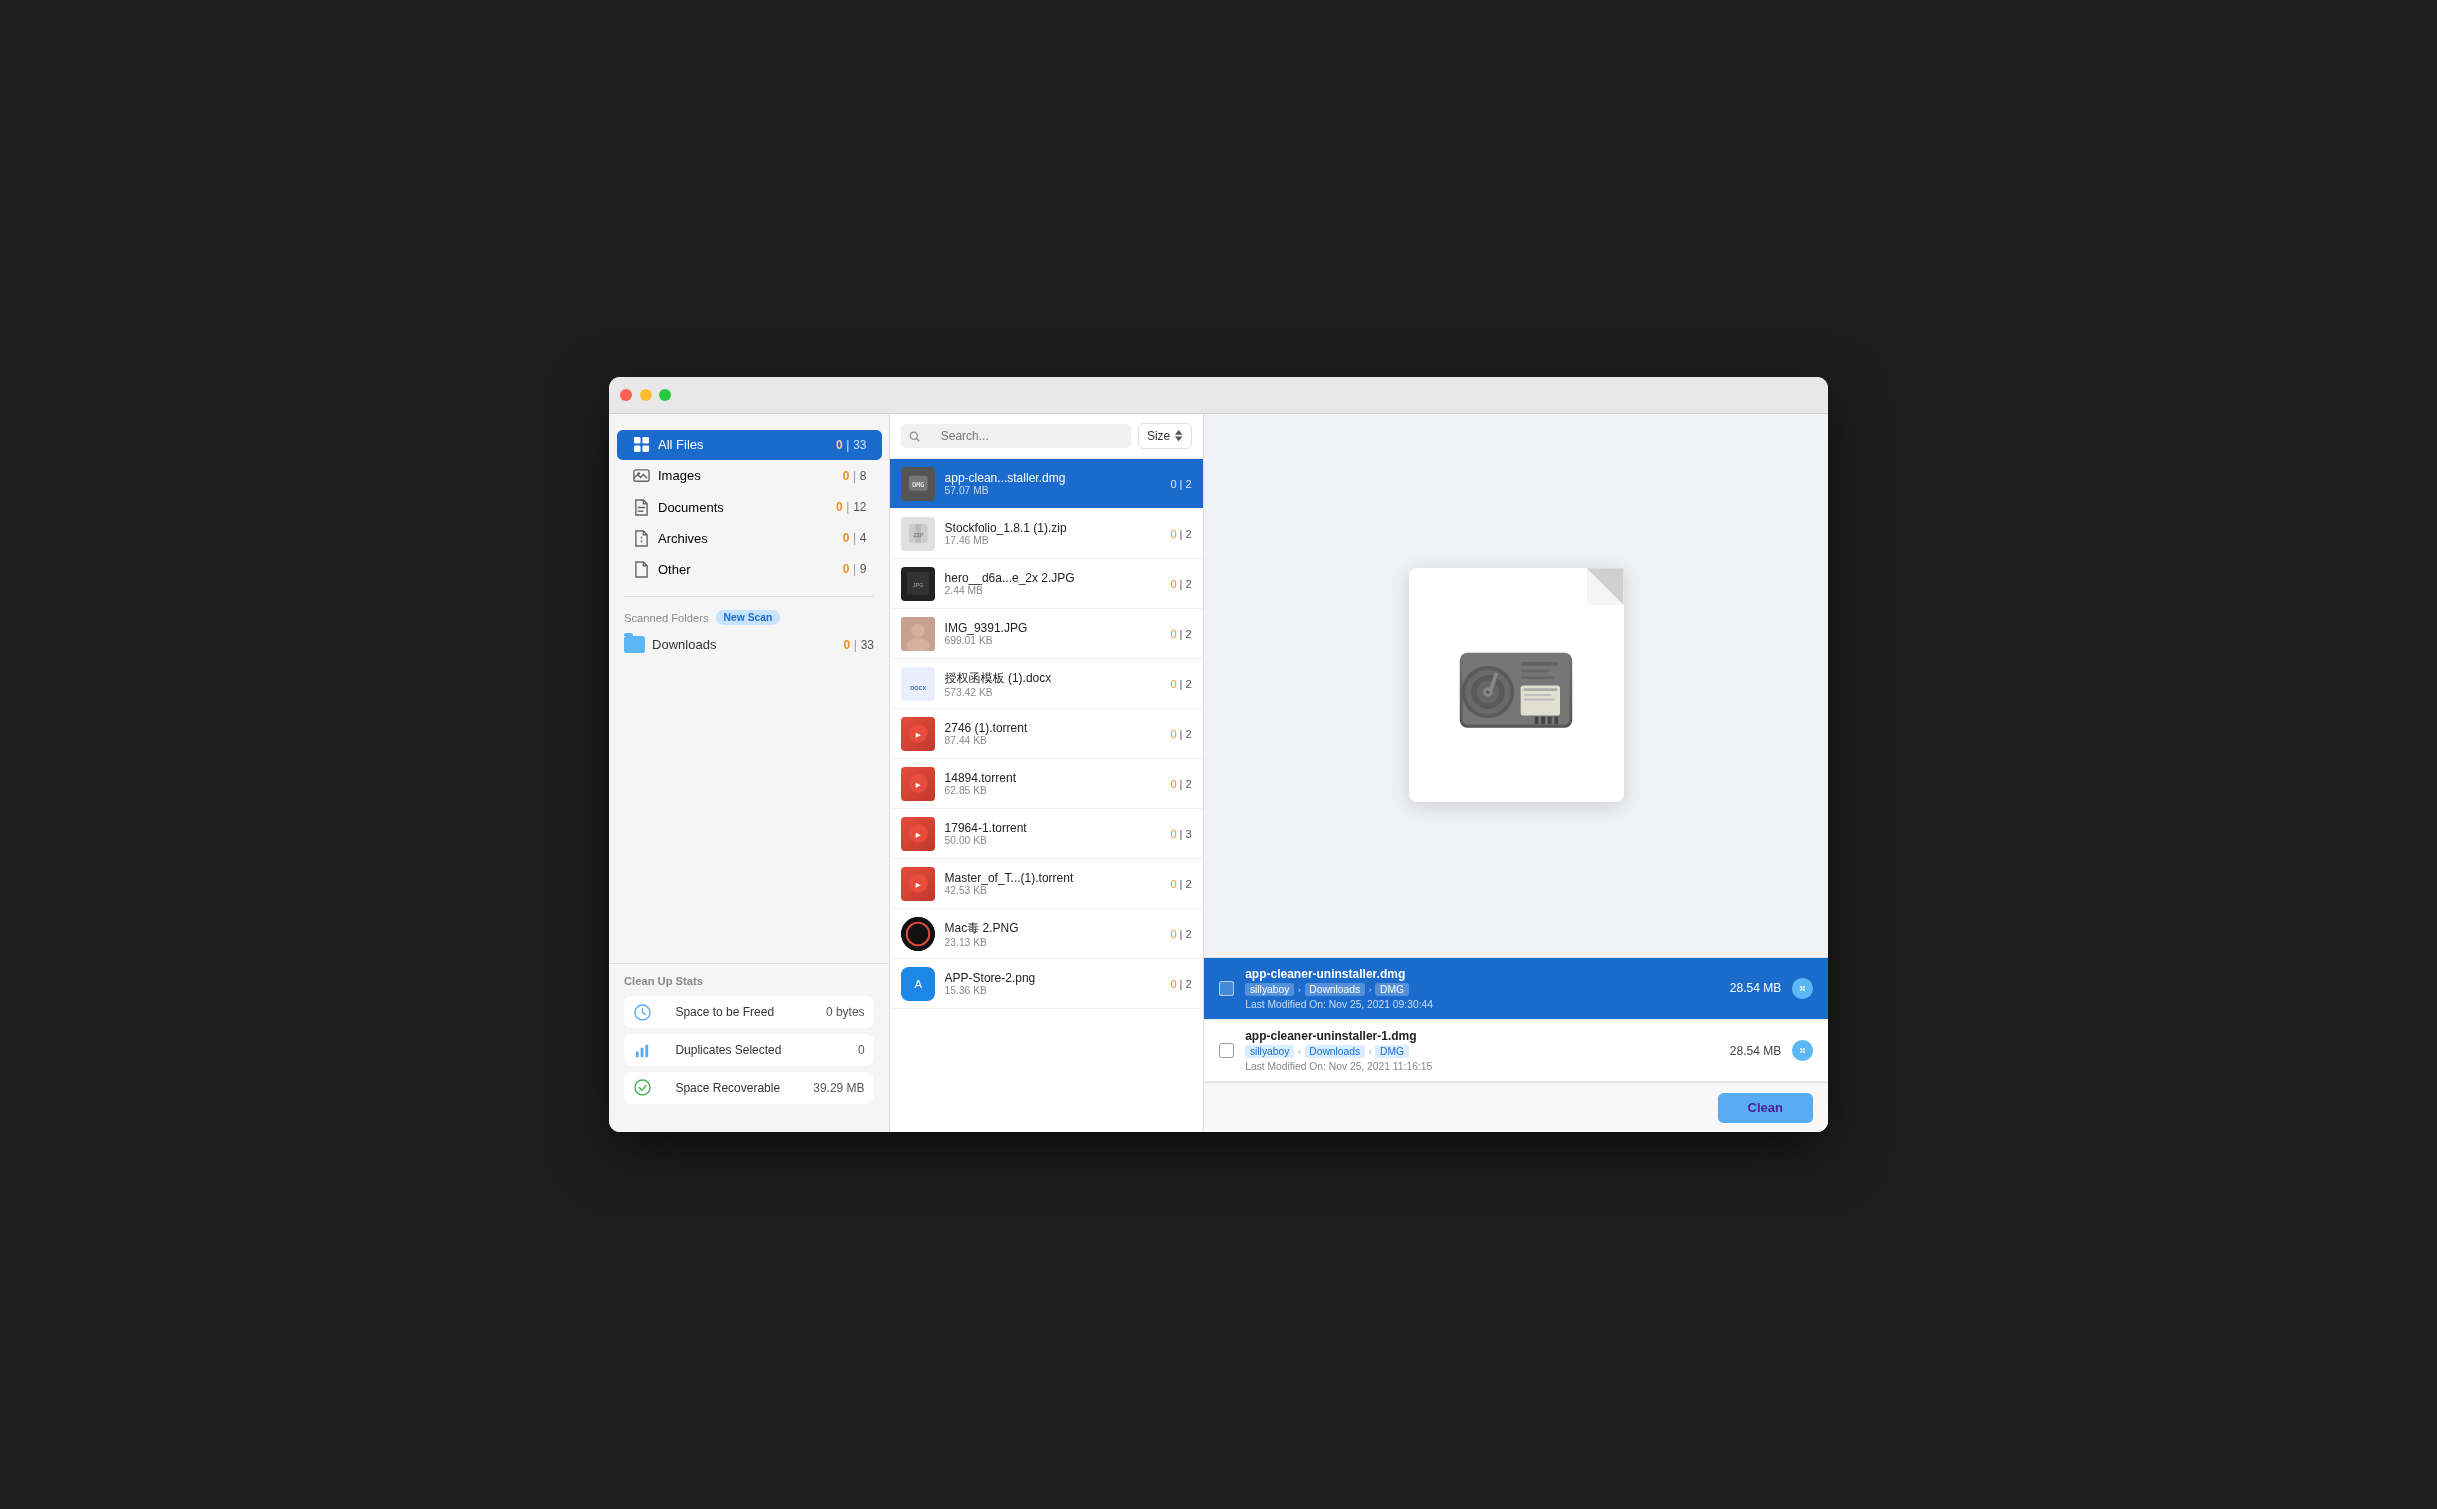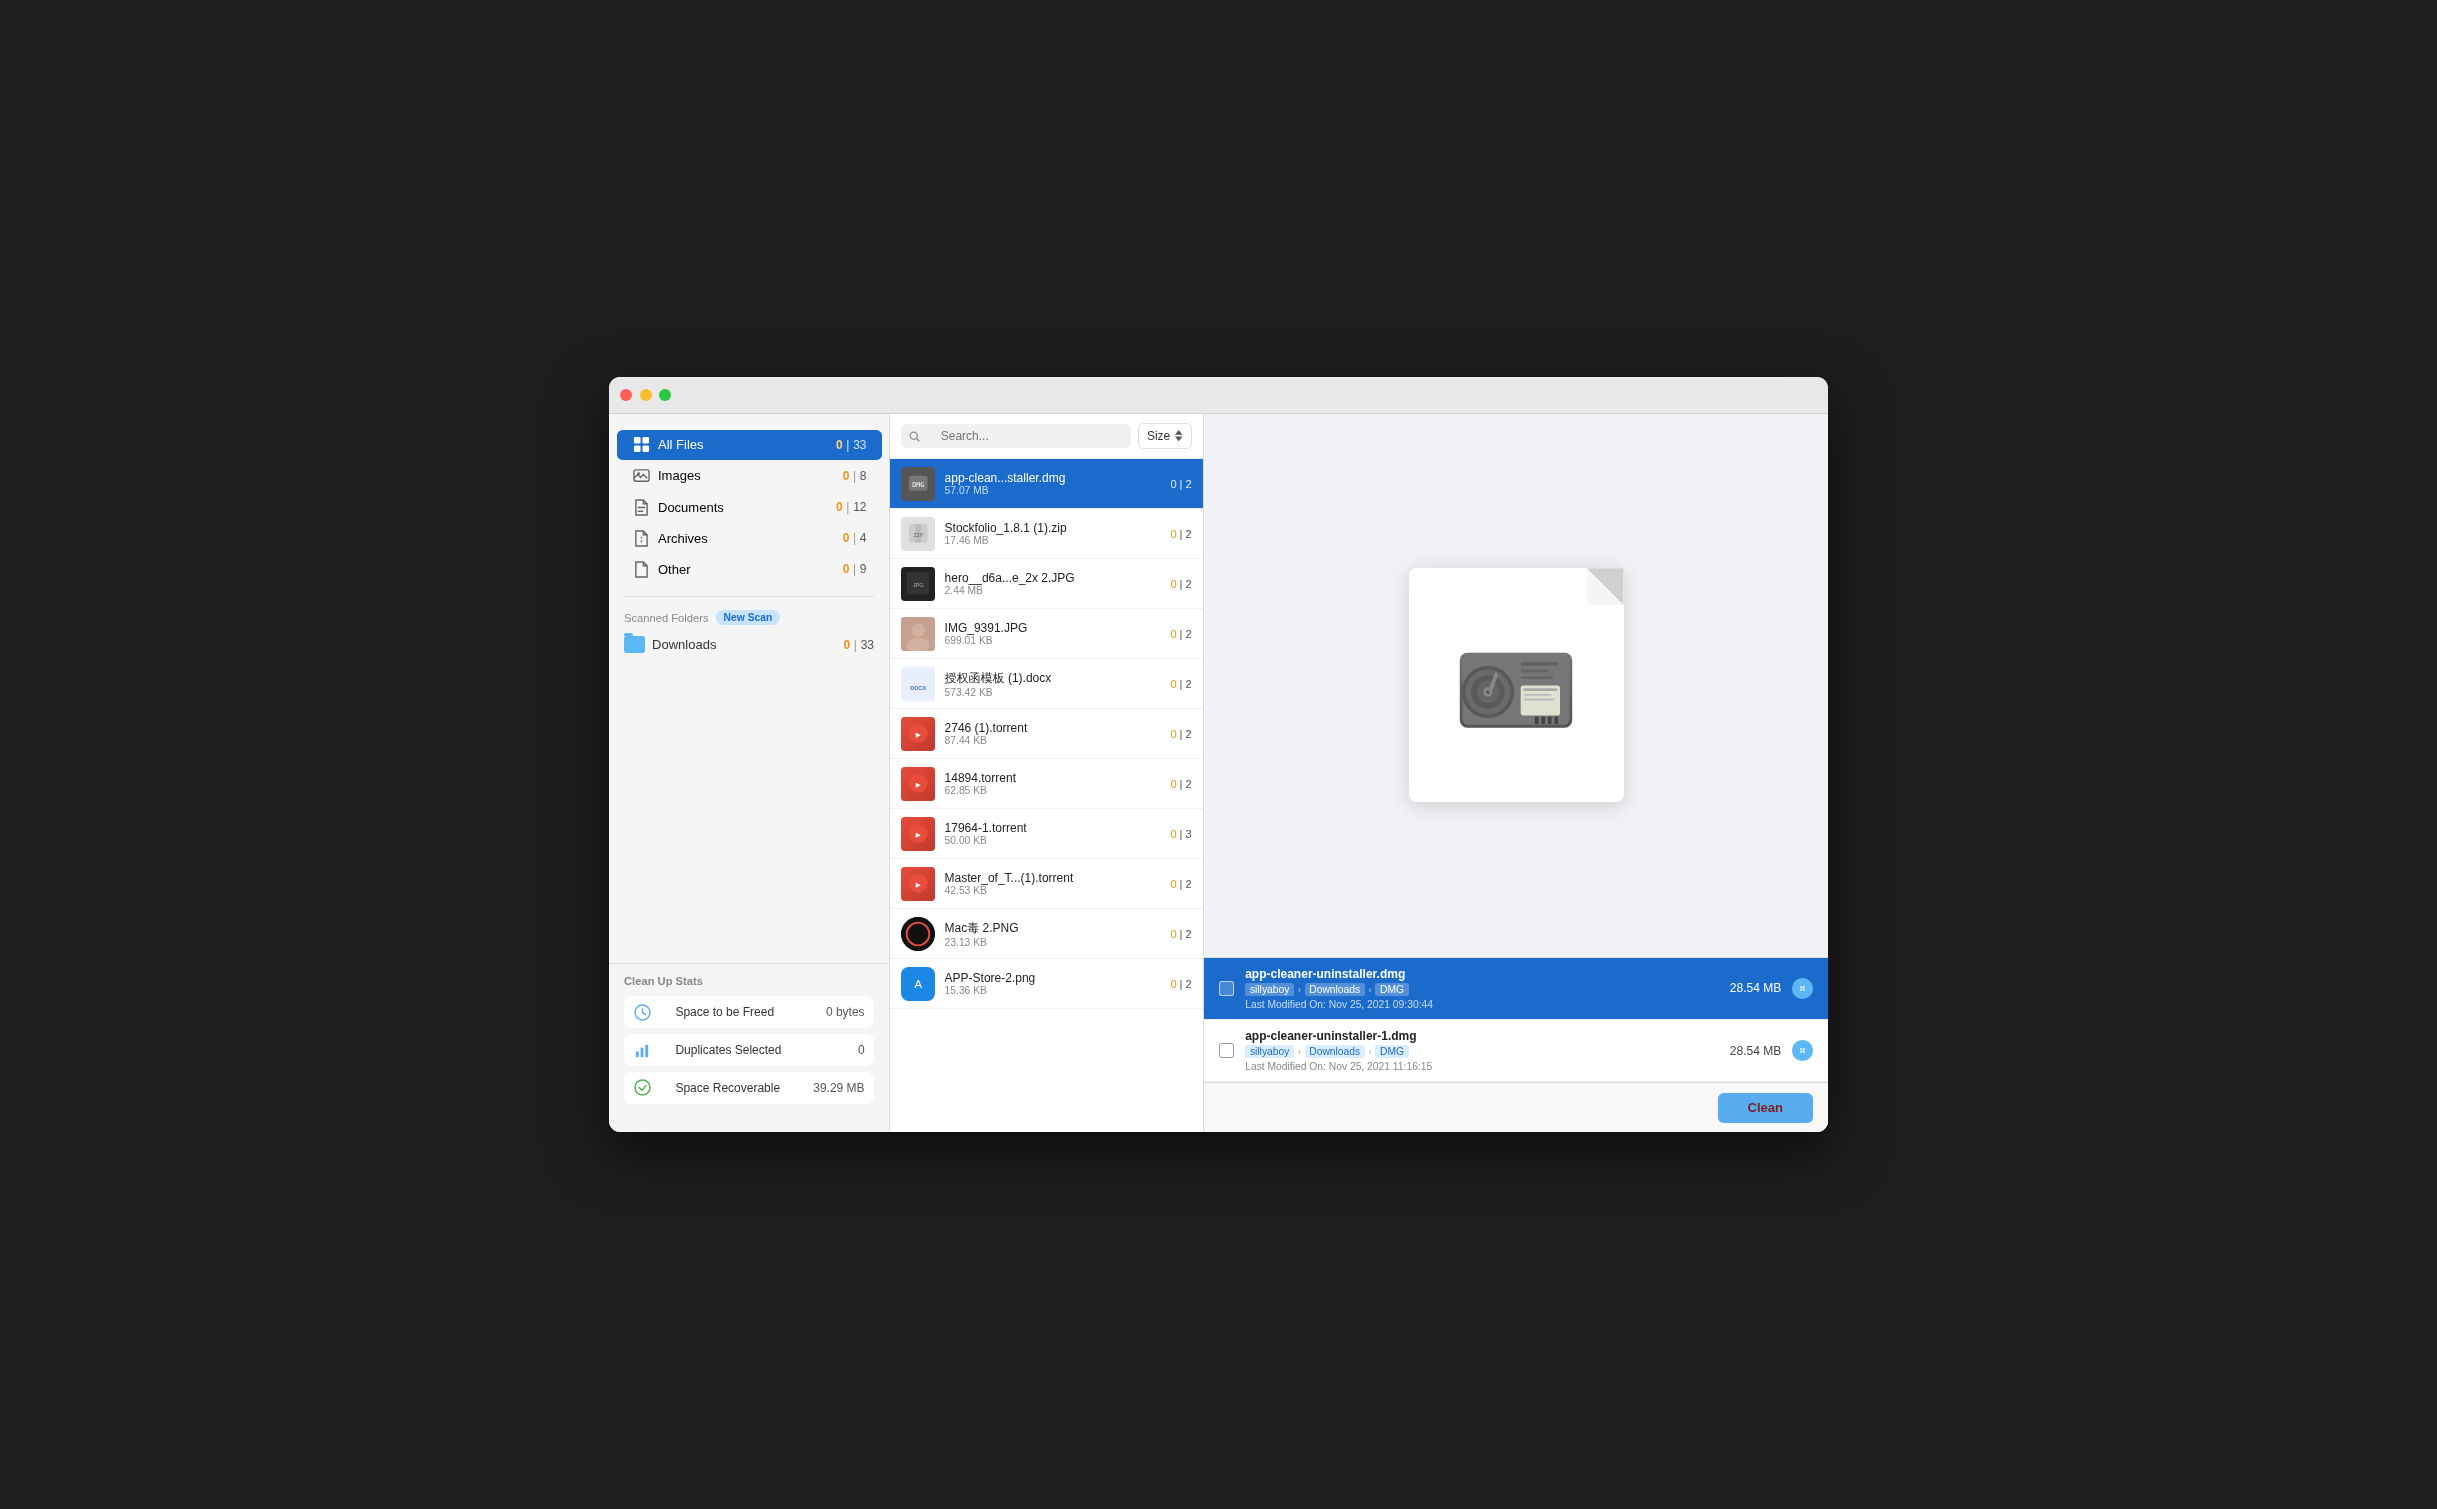--- a/index.html
+++ b/index.html
@@ -478,21 +478,21 @@
       padding: 9.4px 15px;
       display: flex;
       justify-content: flex-end;
       border-top: 0.9px solid #ddd;
       background: #f8f8f8;
       flex-shrink: 0;
     }
     .btn-clean {
       padding: 7.5px 30px;
       background: #5aacf0;
-      color: #7f1d1d;
+      color: #4c1d95;
       border: none;
       border-radius: 5.6px;
       font-size: 13px;
       font-weight: 600;
       cursor: pointer;
     }
   </style>
 </head>
 <body>
 

